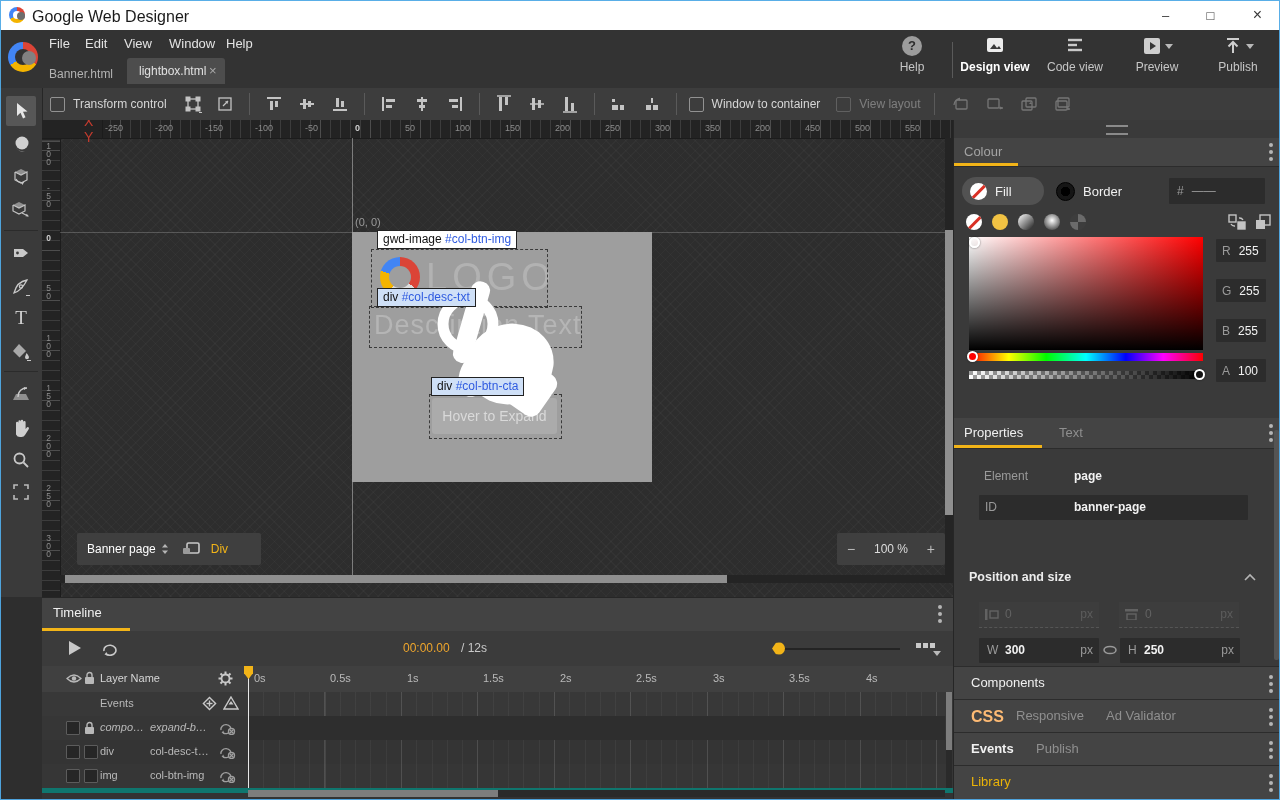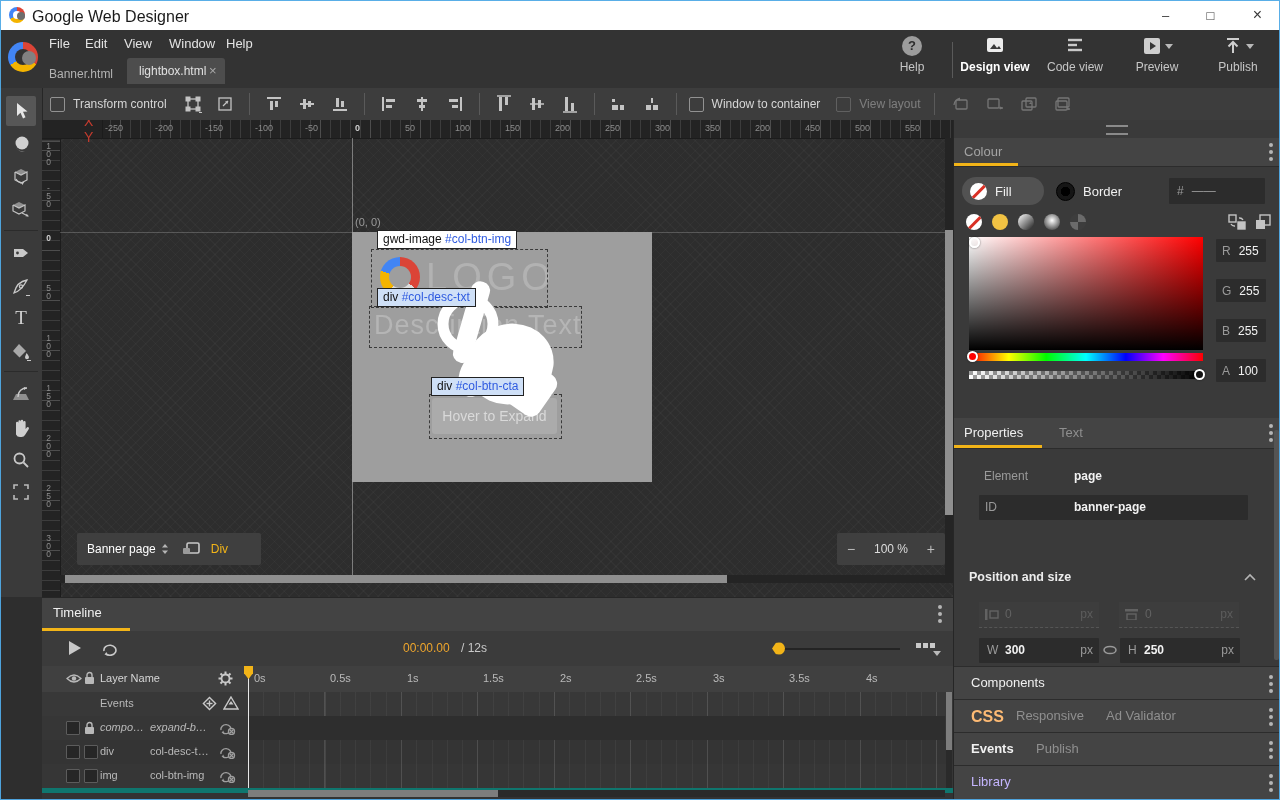--- a/index.html
+++ b/index.html
@@ -640,21 +640,21 @@
       <span class="ab" style="left:62px;top:8px;font-size:13px;color:#8f8f8f;">Responsive</span>
       <span class="ab" style="left:152px;top:8px;font-size:13px;color:#8f8f8f;">Ad Validator</span>
       <div class="ab kebab" style="left:315px;top:8px;"></div>
     </div>
     <div class="ab rowline" style="left:0;top:612px;width:100%;height:33px;">
       <span class="ab" style="left:17px;top:8px;font-size:13px;color:#f0f0f0;font-weight:bold;">Events</span>
       <span class="ab" style="left:82px;top:8px;font-size:13px;color:#8f8f8f;">Publish</span>
       <div class="ab kebab" style="left:315px;top:8px;"></div>
     </div>
     <div class="ab rowline" style="left:0;top:645px;width:100%;height:35px;">
-      <span class="ab" style="left:17px;top:8px;font-size:13px;color:#c4b5fd;">Library</span>
+      <span class="ab" style="left:17px;top:8px;font-size:13px;color:#eab308;">Library</span>
       <div class="ab kebab" style="left:315px;top:8px;"></div>
     </div>
   </div>
 
   <div class="ab tl">
     <div class="ab tlhead">
       <span class="ab" style="left:11px;top:7px;font-size:13px;color:#f0f0f0;">Timeline</span>
       <div class="ab accentbar" style="left:0;bottom:0;width:88px;"></div>
       <div class="ab kebab" style="left:896px;top:7px;"></div>
     </div>

